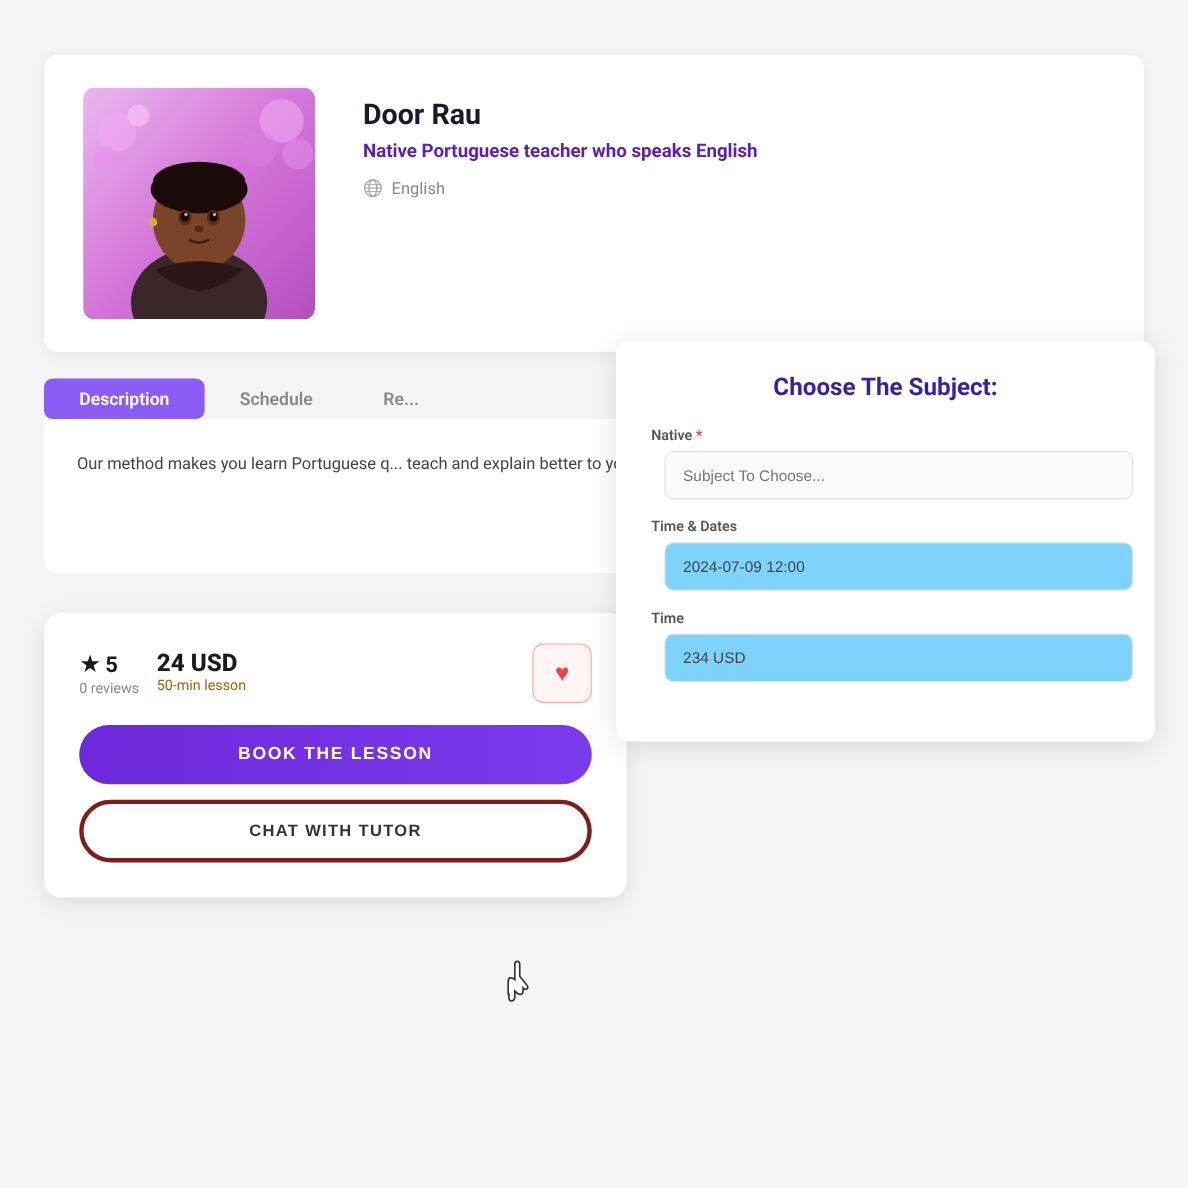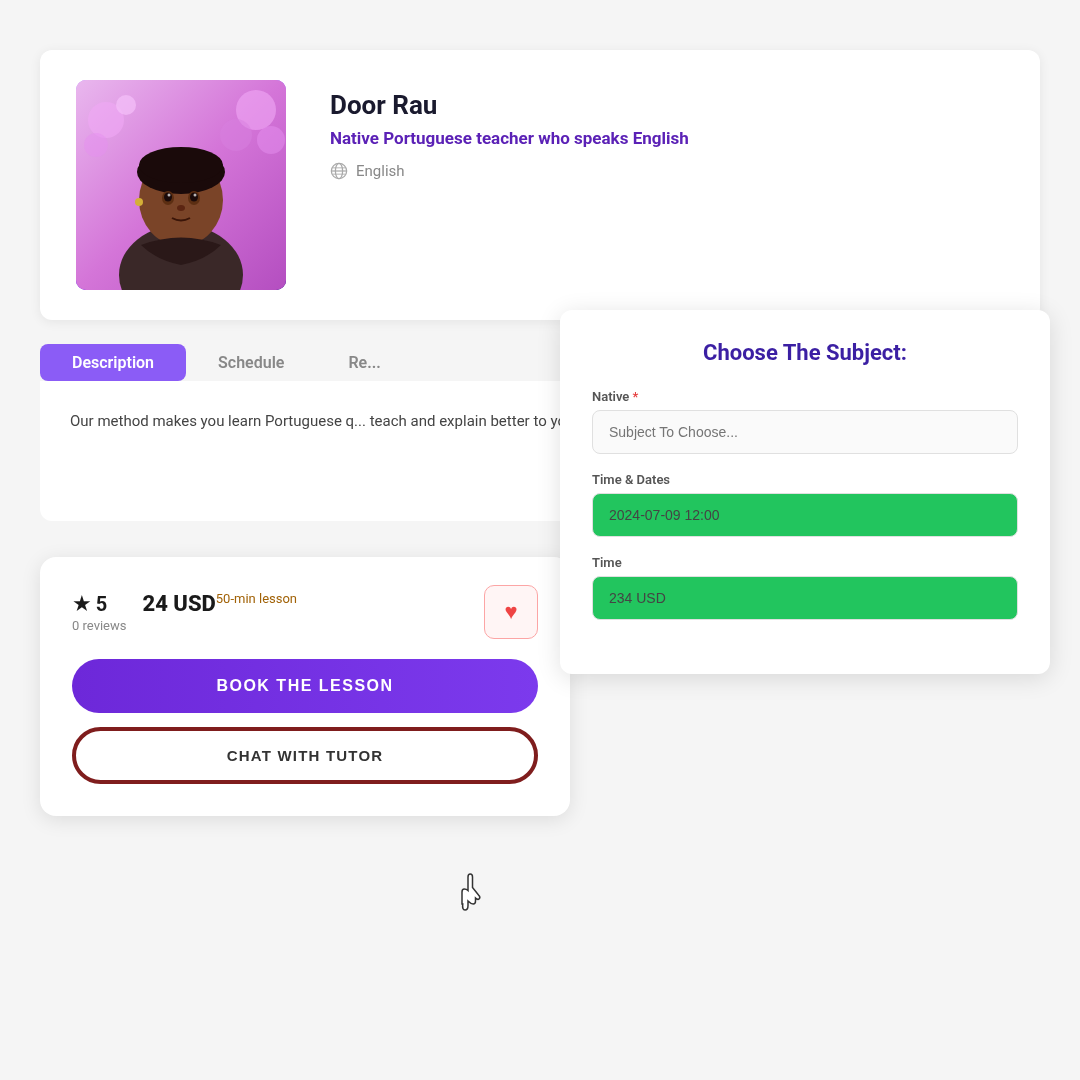--- a/index.html
+++ b/index.html
@@ -113,23 +113,24 @@
     .field-input {
       width: 100%;
       border: 1.5px solid #e0e0e0;
       border-radius: 8px;
       padding: 13px 16px;
       font-size: 14px;
       color: #333;
       background: #fafafa;
       margin-bottom: 18px;
       outline: none;
+      margin-left: 12px;
     }
     .field-input.readonly {
-      background: #22c55e;
+      background: #7dd3fc;
       color: #444;
     }
 
     
     .tabs-container {
       display: flex;
       margin: 24px 40px 0 40px;
       gap: 0;
     }
     .tab {
@@ -195,21 +196,21 @@
       font-weight: 700;
       color: #1a1a1a;
     }
     .reviews-text {
       font-size: 13px;
       color: #888;
       margin-top: 2px;
     }
     .price-section {
       display: flex;
-      flex-direction: row;
+      flex-direction: column;
     }
     .price-amount {
       font-size: 22px;
       font-weight: 800;
       color: #1a1a1a;
     }
     .price-note {
       font-size: 13px;
       color: #a16207;
     }

